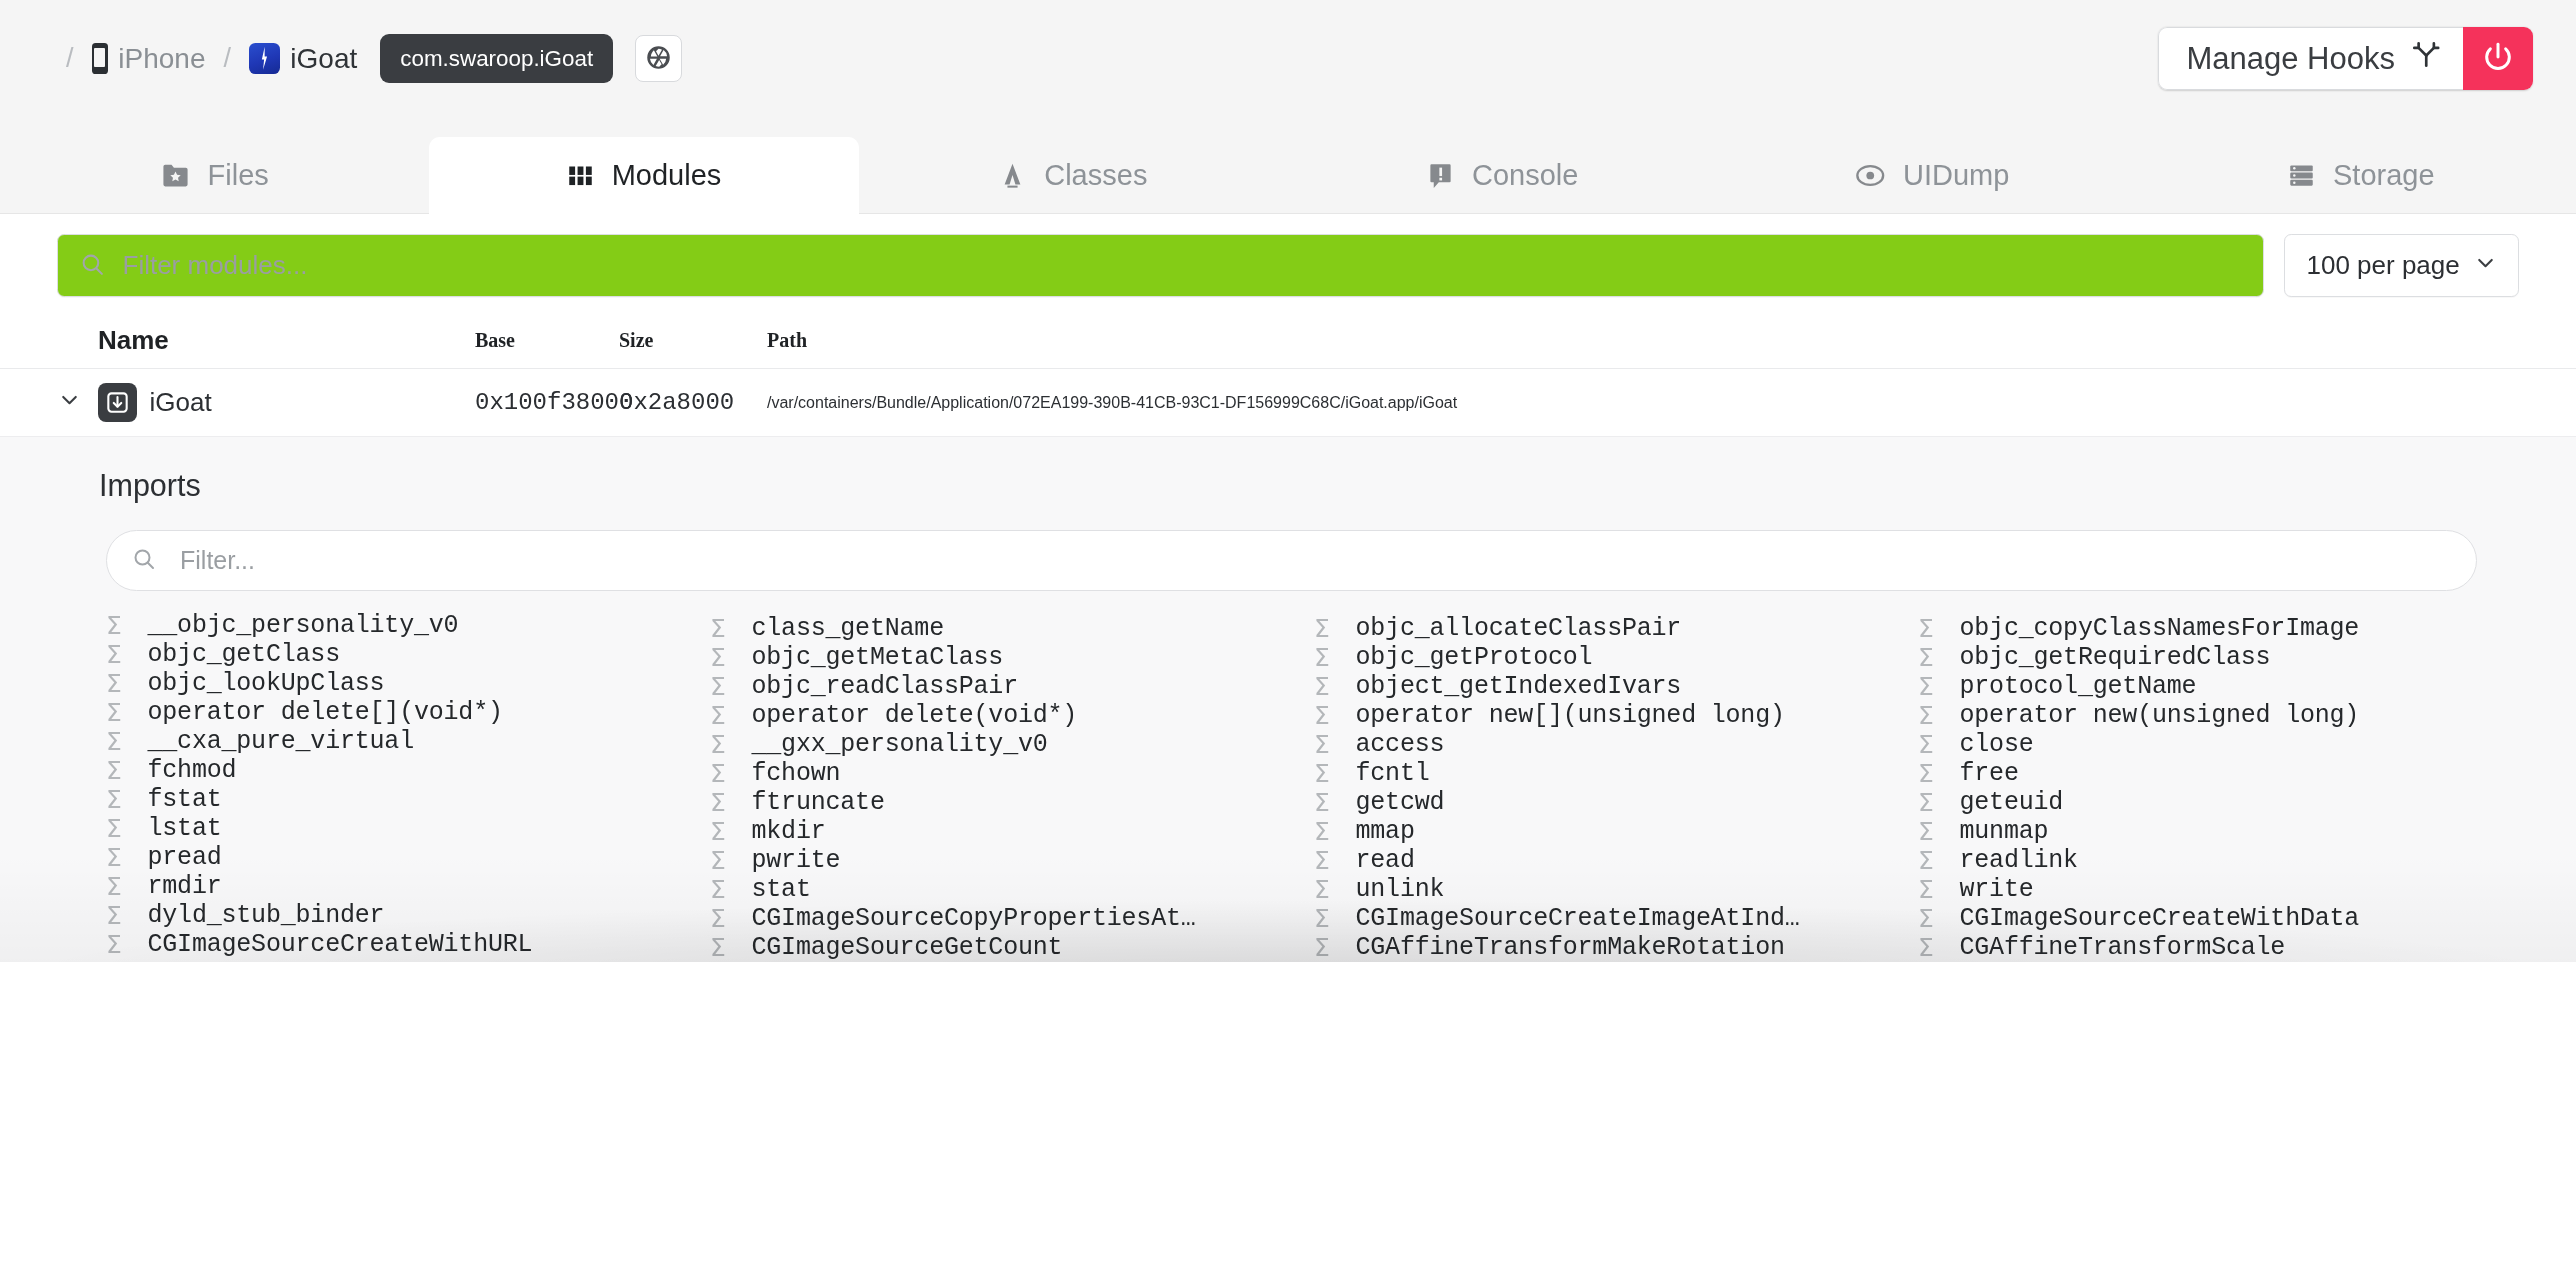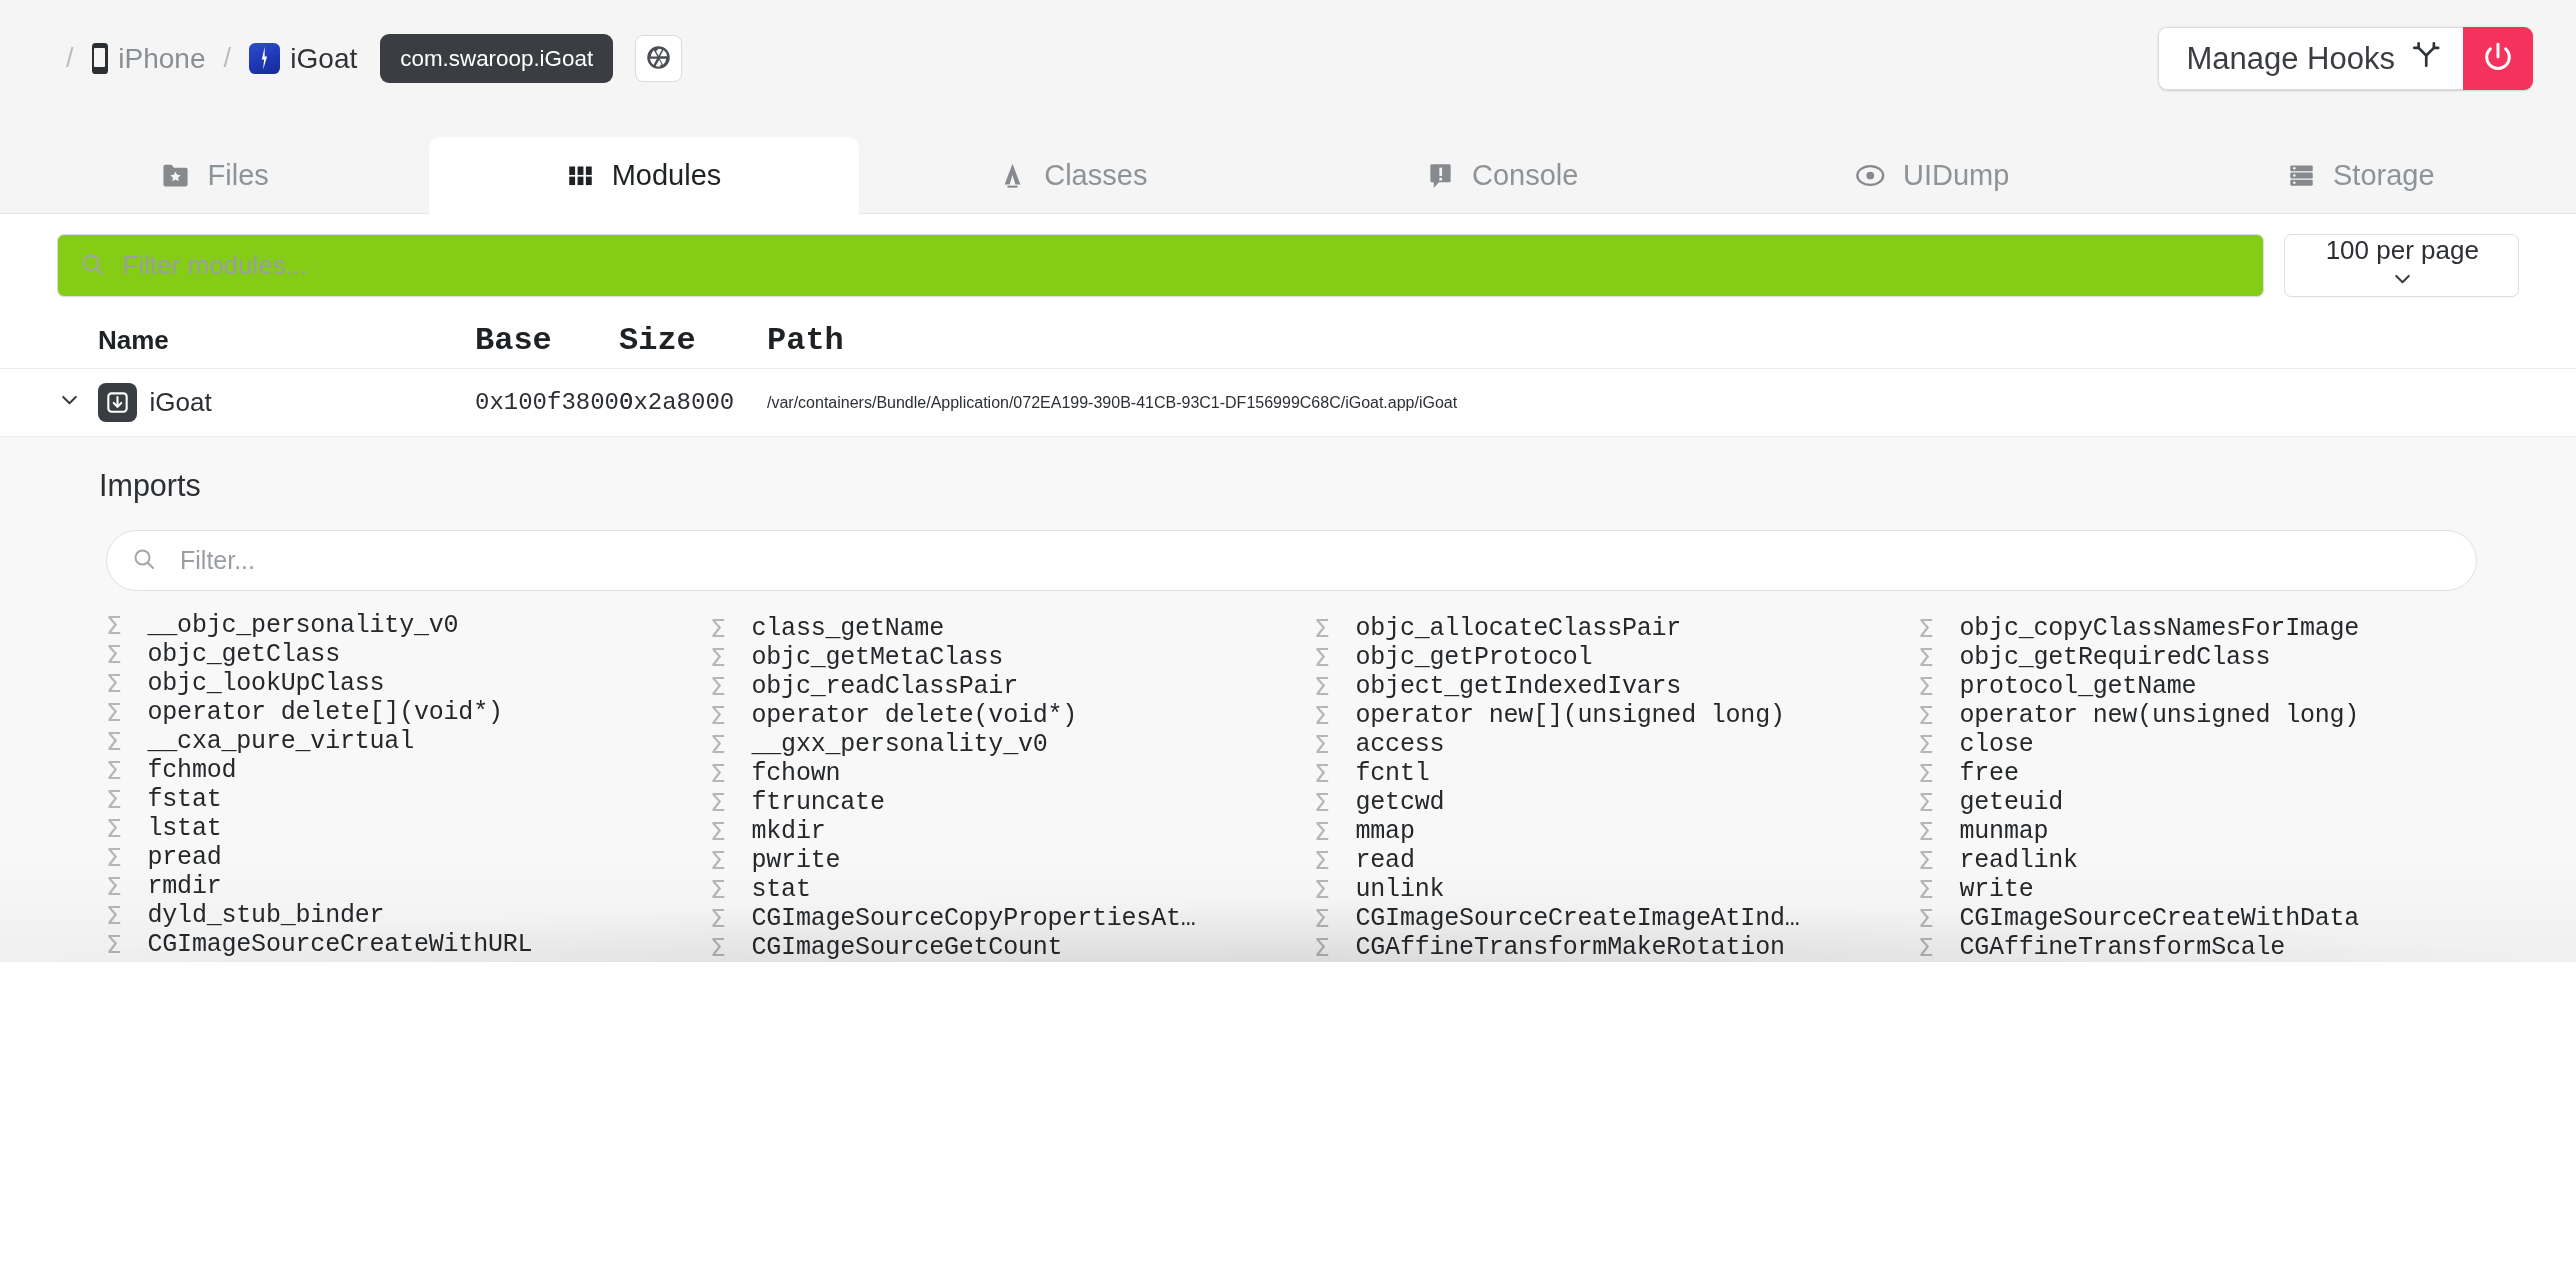--- a/index.html
+++ b/index.html
@@ -191,21 +191,20 @@
     border-radius: 7.2px;
     background: #fff;
     display: flex;
     align-items: center;
     justify-content: space-between;
     padding: 0 20px 0 21.5px;
     font-size: 26px;
     color: #2c2f33;
     cursor: pointer;
     box-shadow: 0 0.9px 0.9px rgba(0,0,0,.03);
-    flex-direction: column;
   }
 
   
   .table { padding: 0 0 0 0; }
   .thead, .trow {
     display: flex;
     align-items: center;
     padding: 0 36px 0 57px;
   }
   .thead {
@@ -219,21 +218,21 @@
     height: 68px;
     font-size: 25px;
     color: #2c2f33;
     border-bottom: 0.9px solid #ededef;
     cursor: pointer;
   }
   .c-name   { width: 377px; display:flex; align-items:center; gap:0; }
   .c-base   { width: 144px; font-family: "Liberation Mono", monospace; font-size:24px; }
   .c-size   { width: 148px; font-family: "Liberation Mono", monospace; font-size:24px; }
   .c-path   { flex: 1 1 auto; font-size: 16px; }
-  .thead .c-base, .thead .c-size, .thead .c-path { font-family:Liberation Mono, monospace; font-size:32px;}
+  .thead .c-base, .thead .c-size, .thead .c-path { font-family:Liberation Serif, serif; font-size:20px;}
   .chev-cell { width: 41px; display:flex; align-items:center; color:#3b3e42; }
   .mod-icon {
     width: 39px; height: 39px;
     background: #3a3d41;
     border-radius: 8px;
     display: flex; align-items: center; justify-content: center;
     margin-right: 12.6px;
     flex: none;
   }
   .mod-name { font-size: 26px; color:#2c2f33; }

